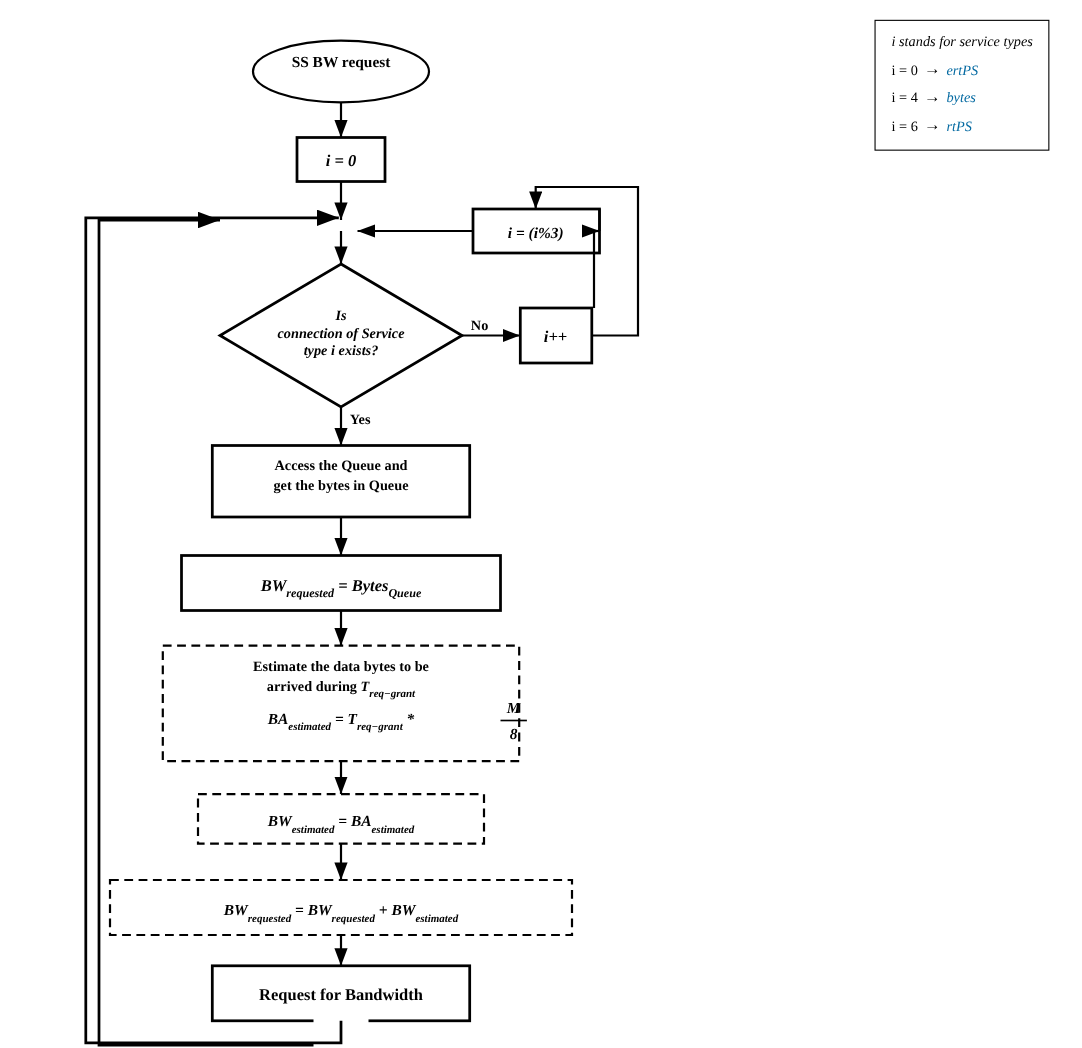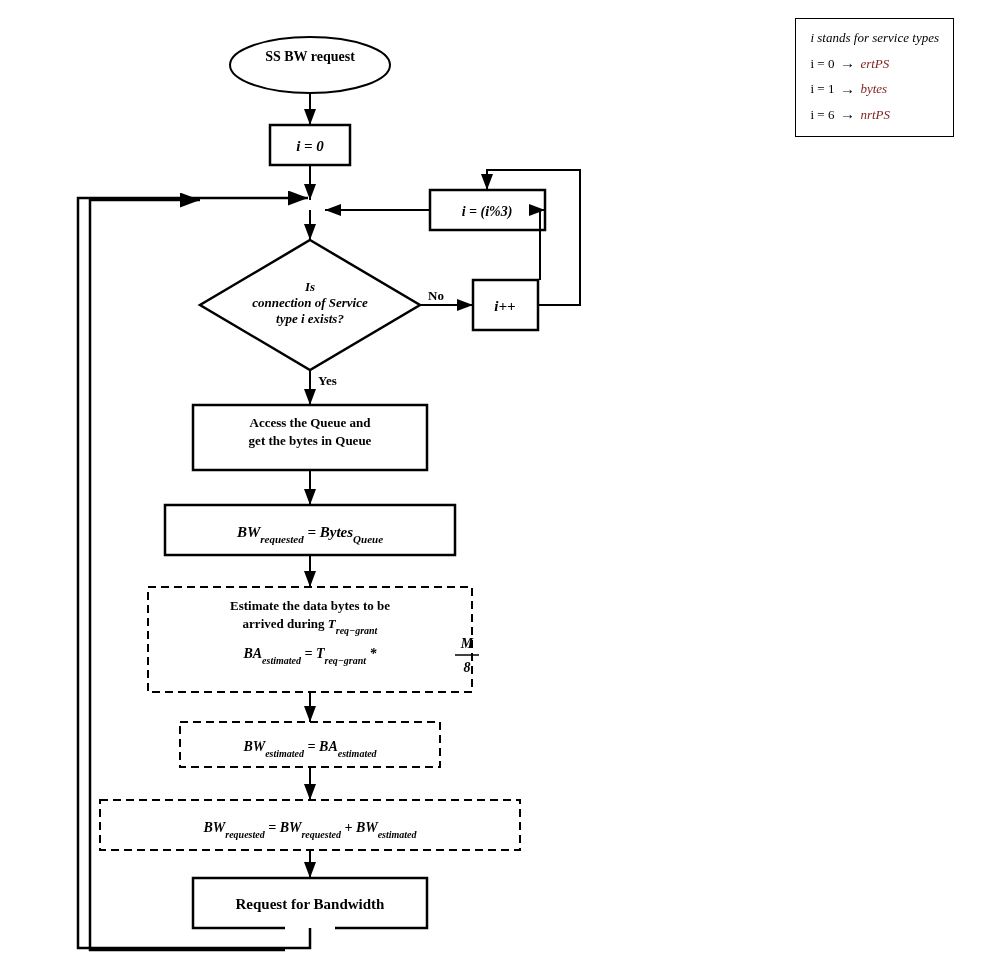--- a/index.html
+++ b/index.html
@@ -38,21 +38,21 @@
       align-items: center;
       gap: 2px;
     }
     .legend .arrow-right {
       display: inline-block;
       width: 22px;
       text-align: center;
       font-size: 15px;
     }
     .legend .red-text {
-      color: #7f1d1d;
+      color: #0369a1;
       font-style: italic;
     }
 
     
     .diagram-svg {
       position: absolute;
       top: 0;
       left: 0;
       width: 984px;
       height: 953px;
@@ -64,28 +64,28 @@
 <div class="diagram-container">
 
   <div class="legend">
     <div class="legend-title">i stands for service types</div>
     <div class="legend-row">
       <span>i = 0</span>
       <span class="arrow-right"> →</span>
       <span class="red-text">ertPS</span>
     </div>
     <div class="legend-row">
-      <span>i = 1</span>
+      <span>i = 4</span>
       <span class="arrow-right"> →</span>
       <span class="red-text">bytes</span>
     </div>
     <div class="legend-row">
       <span>i = 6</span>
       <span class="arrow-right"> →</span>
-      <span class="red-text">nrtPS</span>
+      <span class="red-text">rtPS</span>
     </div>
   </div>
 
   <svg class="diagram-svg" viewBox="0 0 984 953">
     <defs>
       <marker id="arrowhead" markerWidth="8" markerHeight="6" refX="8" refY="3" orient="auto">
         <polygon points="0 0, 8 3, 0 6" fill="#000"></polygon>
       </marker>
       <marker id="arrowhead-left" markerWidth="8" markerHeight="6" refX="0" refY="3" orient="auto">
         <polygon points="8 0, 0 3, 8 6" fill="#000"></polygon>

